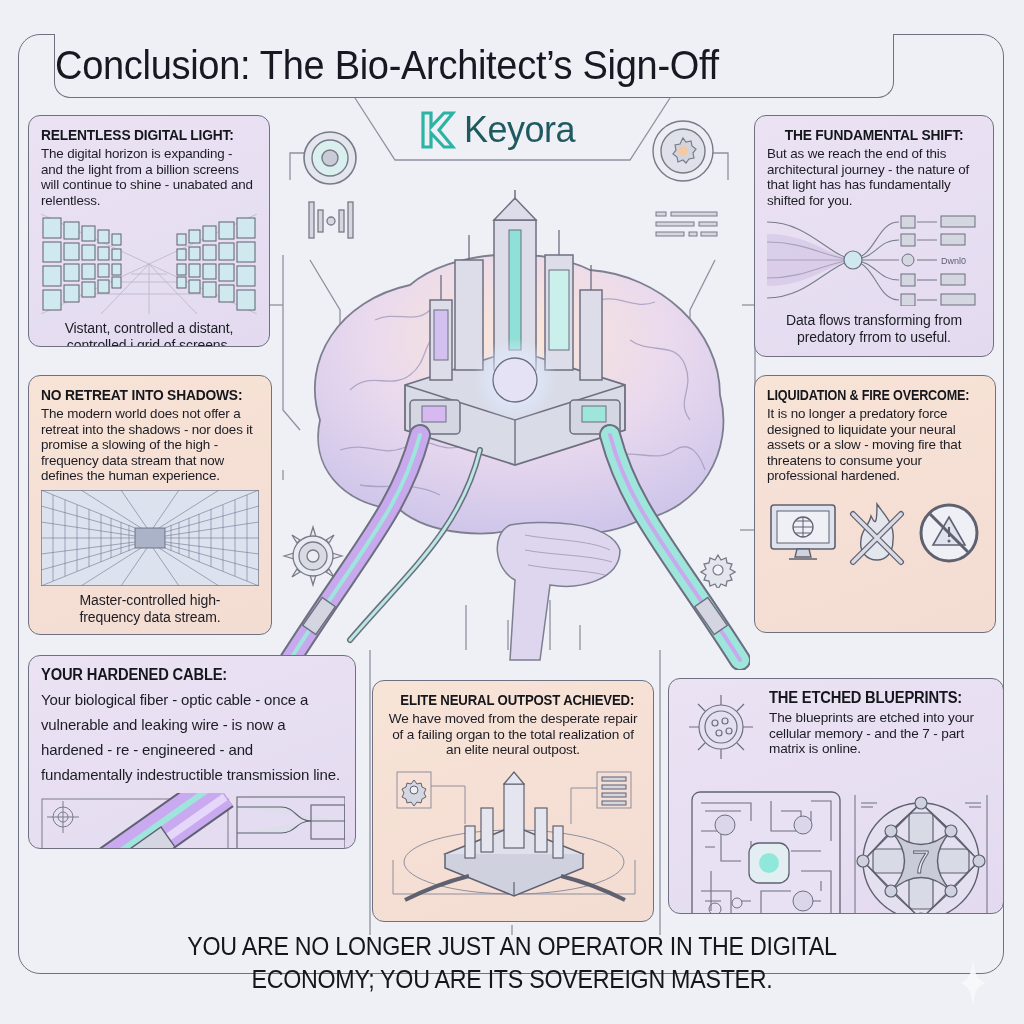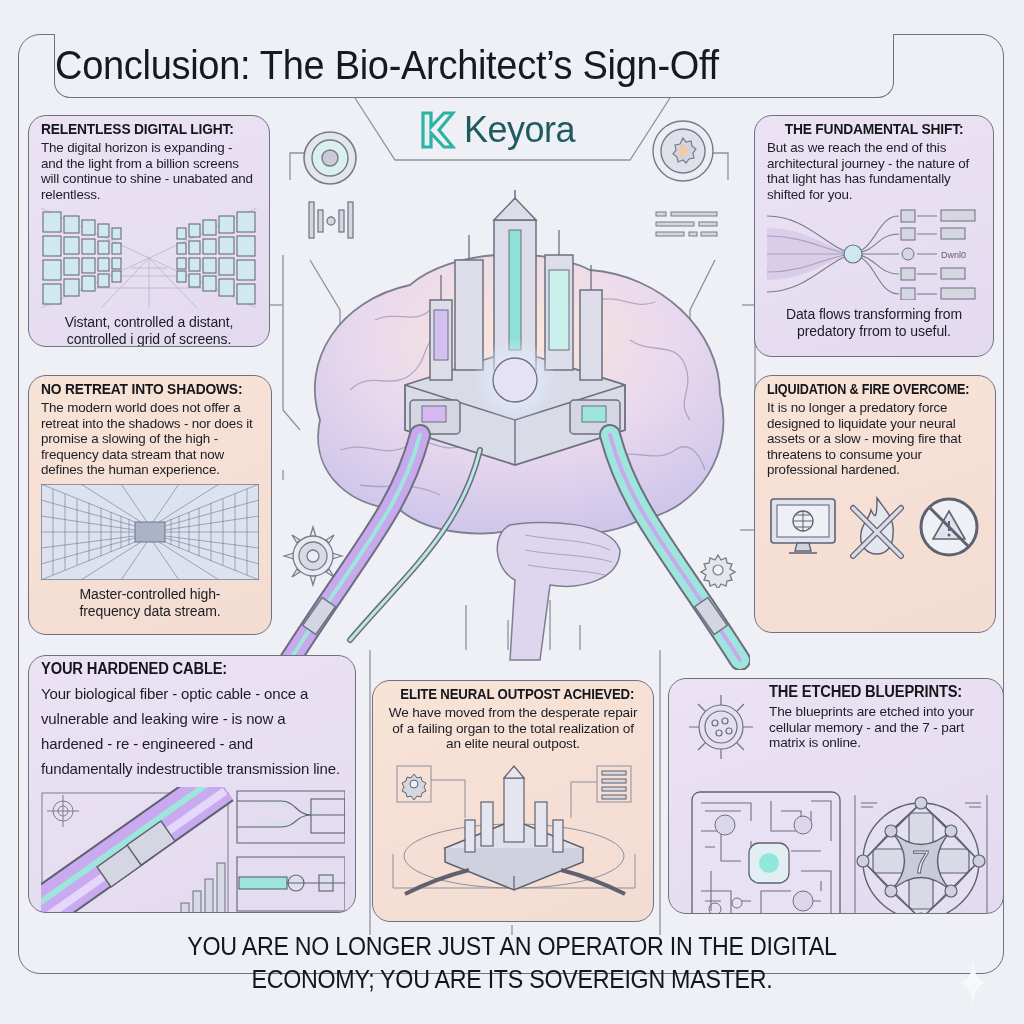--- a/index.html
+++ b/index.html
@@ -26,22 +26,22 @@
     transform: scaleY(1.05);
   }
   .brand {
     position: absolute; left: 420px; top: 105px; height: 50px;
     display: flex; align-items: center; gap: 8px;
   }
   .brand-mark { width: 36px; height: 40px; }
   .brand-name { font-size: 36px; color: #1f5a60; font-weight: 500; letter-spacing: -0.5px; }
 
   .card {
-    position: absolute; border: 1.5px solid #6f7180; border-radius: 18px;
-    padding: 4px 12px; overflow: hidden;
+    position: absolute; border: 1.5px solid #6f7180; border-radius: 12px;
+    padding: 10px 12px; overflow: hidden;
   }
   .lav { background: linear-gradient(160deg, #ebe3f3 0%, #e3daf0 100%); }
   .peach { background: linear-gradient(160deg, #f8e3d7 0%, #f3dcd2 100%); }
   .card h3 {
     font-size: 15px; font-weight: 700; letter-spacing: -0.2px; color: #15161c;
     margin-bottom: 3px; text-transform: uppercase; white-space: nowrap;
     transform: scaleX(0.92); transform-origin: left center;
   }
   .card p.body {
     font-size: 13.4px; line-height: 15.5px; color: #1c1d24; letter-spacing: -0.15px;
@@ -360,21 +360,21 @@
     <svg width="64" height="64" viewBox="0 0 64 64">
       <circle cx="32" cy="32" r="28" fill="#eef0f6" stroke="#5f6170" stroke-width="3"></circle>
       <path d="M32 16 L48 44 L16 44 Z" fill="#dfe3ee" stroke="#5f6170" stroke-width="1.6"></path>
       <path d="M32 26 L32 36" stroke="#5f6170" stroke-width="2"></path>
         <circle cx="32" cy="40" r="1.5" fill="#5f6170"></circle>
       <path d="M13 13 L51 51" stroke="#5f6170" stroke-width="3"></path>
     </svg>
   </div>
 </section>
 
-<section class="card lav" style="left:28px;top:655px;width:328px;height:258px;">
+<section class="card lav" style="left:28px;top:655px;width:328px;height:194px;">
   <h3 style="font-size:16px;">YOUR HARDENED CABLE:</h3>
   <p class="body" style="font-size:15px;line-height:25px;">Your biological fiber - optic cable - once a vulnerable and leaking wire - is now a hardened - re - engineered - and fundamentally indestructible transmission line.</p>
   <svg class="illo" width="304" height="130" viewBox="0 0 304 130">
     <g fill="none" stroke="#7a7c8c" stroke-width="1">
       <rect x="1" y="6" width="186" height="120"></rect>
       <circle cx="22" cy="24" r="10"></circle>
         <circle cx="22" cy="24" r="5"></circle>
         <path d="M6 24 L38 24 M22 8 L22 40"></path>
     </g>
     <path d="M-10 130 L180 -4" stroke="#5f6170" stroke-width="44" stroke-linecap="butt"></path>

